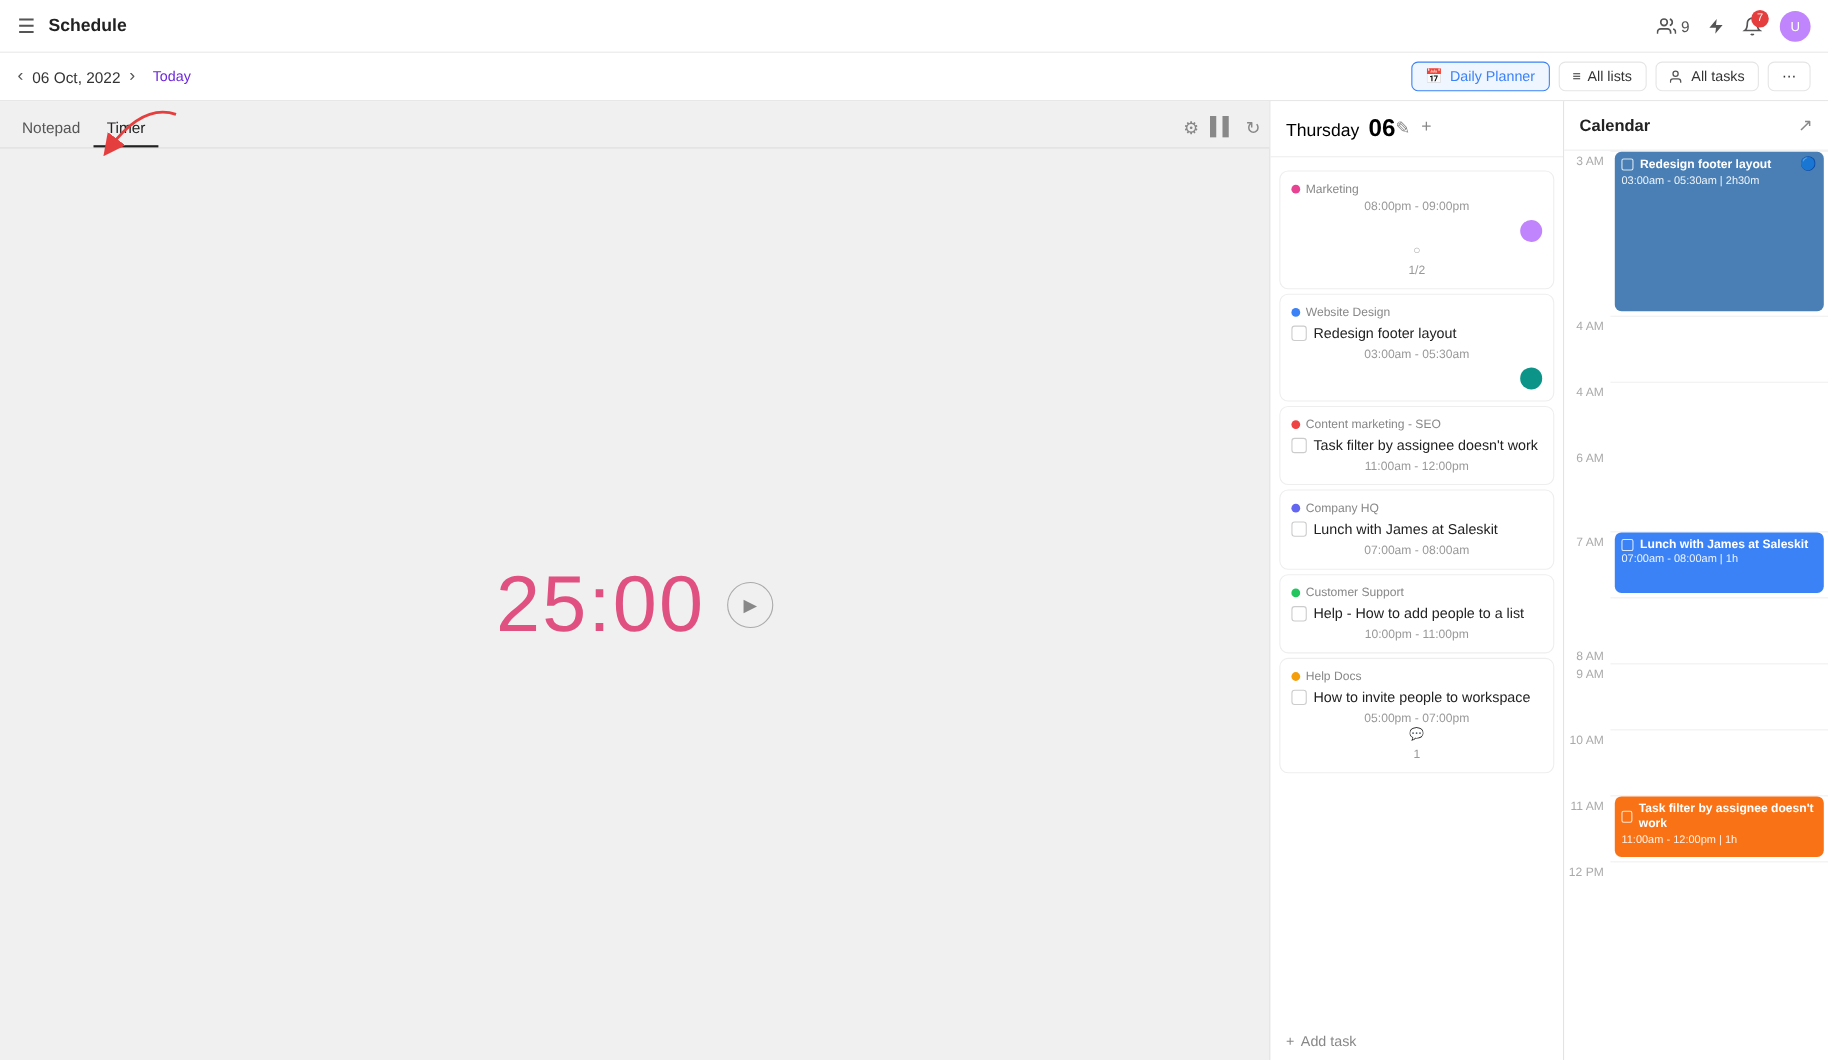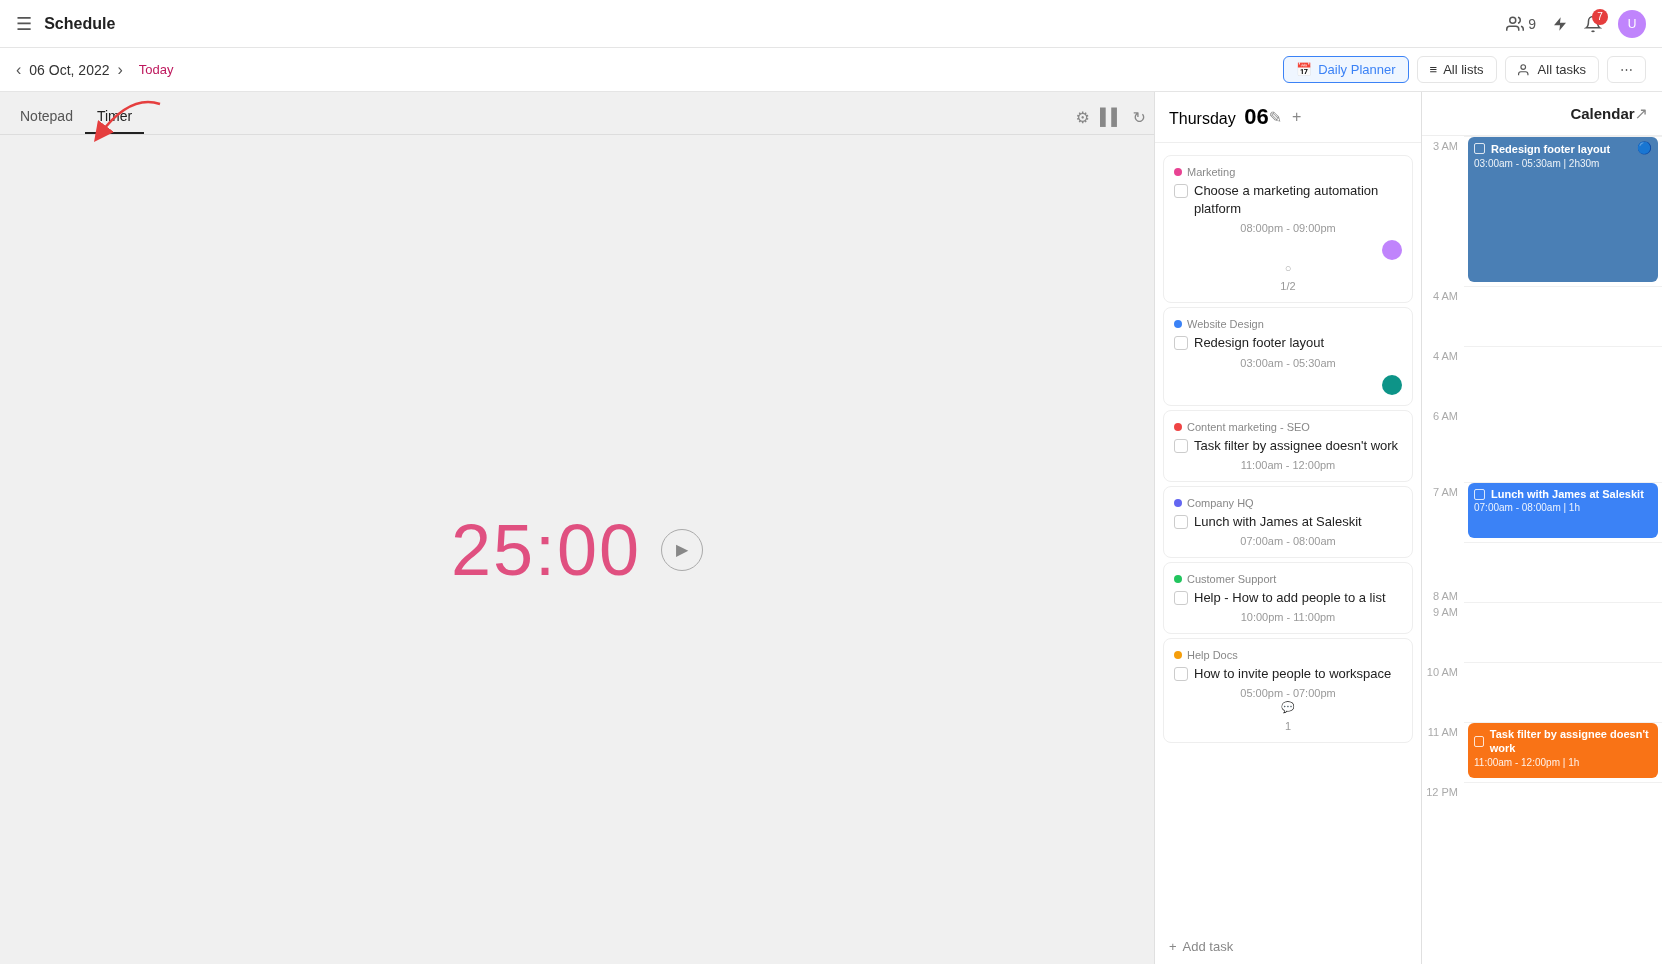--- a/index.html
+++ b/index.html
@@ -19,21 +19,21 @@
     .avatar { width: 28px; height: 28px; border-radius: 50%; background: #c084fc; display: flex; align-items: center; justify-content: center; color: #fff; font-size: 12px; }
 
     
     .second-nav {
       display: flex; align-items: center; height: 44px;
       background: #fff; border-bottom: 1px solid #e5e5e5;
       padding: 0 16px; gap: 12px;
     }
     .date-nav { display: flex; align-items: center; gap: 8px; font-size: 14px; color: #333; font-weight: 500; }
     .date-nav button { background: none; border: none; cursor: pointer; color: #555; font-size: 16px; }
-    .today-btn { background: none; border: none; cursor: pointer; font-size: 13px; color: #be185d; margin-left: 4px; }
+    .today-btn { background: none; border: none; cursor: pointer; font-size: 13px; color: #6d28d9; margin-left: 4px; }
     .second-nav-right { margin-left: auto; display: flex; align-items: center; gap: 8px; }
     .view-btn {
       display: flex; align-items: center; gap: 6px; padding: 5px 12px;
       border: 1px solid #e5e5e5; border-radius: 6px; font-size: 13px; cursor: pointer; background: #fff; color: #333;
     }
     .view-btn.active { background: #eff6ff; border-color: #3b82f6; color: #3b82f6; }
 
     
     .main-layout { display: flex; height: calc(964px - 92px); }
 
@@ -71,21 +71,21 @@
     .task-checkbox { width: 14px; height: 14px; border: 1.5px solid #ccc; border-radius: 3px; flex-shrink: 0; margin-top: 2px; }
     .task-name { font-size: 13px; color: #222; line-height: 1.4; flex: 1; }
     .task-meta { font-size: 11px; color: #999; margin-top: 4px; display: flex; align-items: center; gap: 6px; flex-direction: column; }
     .task-avatar { width: 20px; height: 20px; border-radius: 50%; background: #c084fc; margin-left: auto; }
     .task-avatar-teal { background: #0d9488; }
     .add-task-row { padding: 10px 14px; display: flex; align-items: center; gap: 6px; color: #888; font-size: 13px; cursor: pointer; }
 
     
     .right-panel { width: 240px; background: #fff; display: flex; flex-direction: column; }
     .right-header { display: flex; align-items: center; padding: 12px 14px; border-bottom: 1px solid #eee; }
-    .right-header-title { font-size: 15px; font-weight: 600; color: #222; flex: 1; text-align: right; }
+    .right-header-title { font-size: 15px; font-weight: 600; color: #222; flex: 1; }
     .right-header-expand { color: #888; font-size: 16px; cursor: pointer; }
     .calendar-body { flex: 1; overflow-y: auto; position: relative; }
     .time-row { display: flex; align-items: flex-start; min-height: 60px; position: relative; }
     .time-label { width: 42px; font-size: 11px; color: #aaa; padding: 4px 6px 0 0; text-align: right; flex-shrink: 0; }
     .time-line { flex: 1; border-top: 1px solid #f0f0f0; min-height: 60px; position: relative; }
     .cal-event {
       position: absolute; left: 4px; right: 4px;
       border-radius: 6px; padding: 4px 6px; font-size: 11px; color: #fff;
       line-height: 1.3; cursor: pointer;
     }
@@ -201,24 +201,20 @@
         <span>+</span>
       </div>
     </div>
     <div class="task-list">
 
       <div class="task-card">
         <div class="task-category">
           <span class="task-dot" style="background:#e84393;"></span>
           <span>Marketing</span>
         </div>
-        <div class="task-row">
-          <div class="task-checkbox"></div>
-          <span class="task-name">Choose a marketing automation platform</span>
-        </div>
         <div class="task-meta">
           <span>08:00pm - 09:00pm</span>
           <div class="task-avatar"></div>
         </div>
         <div class="task-meta" style="margin-top:2px;">
           <span style="color:#aaa; font-size:11px;">○</span>
           <span>1/2</span>
         </div>
       </div>
 

